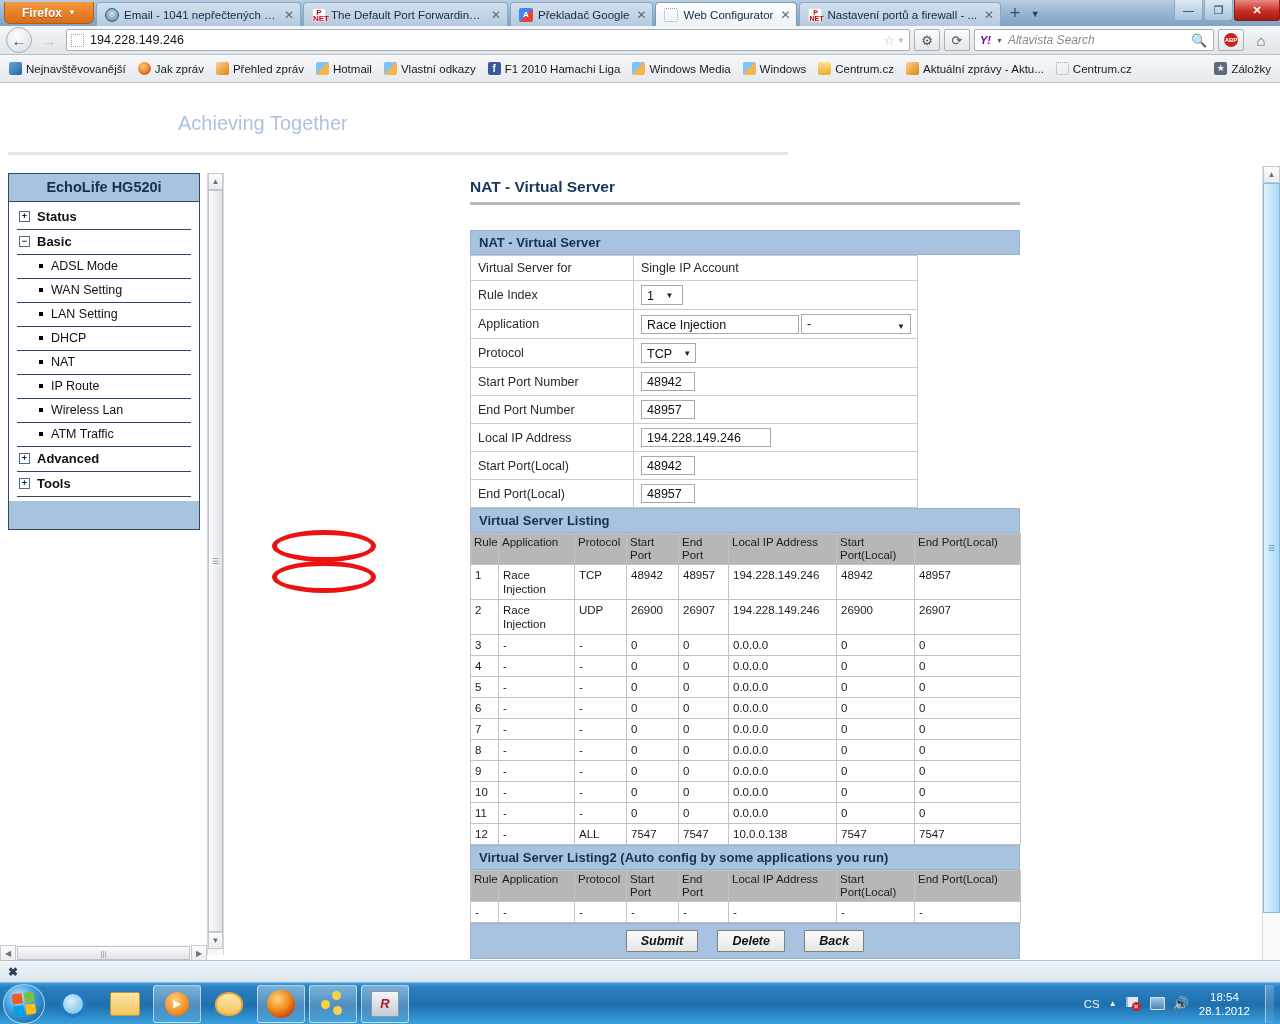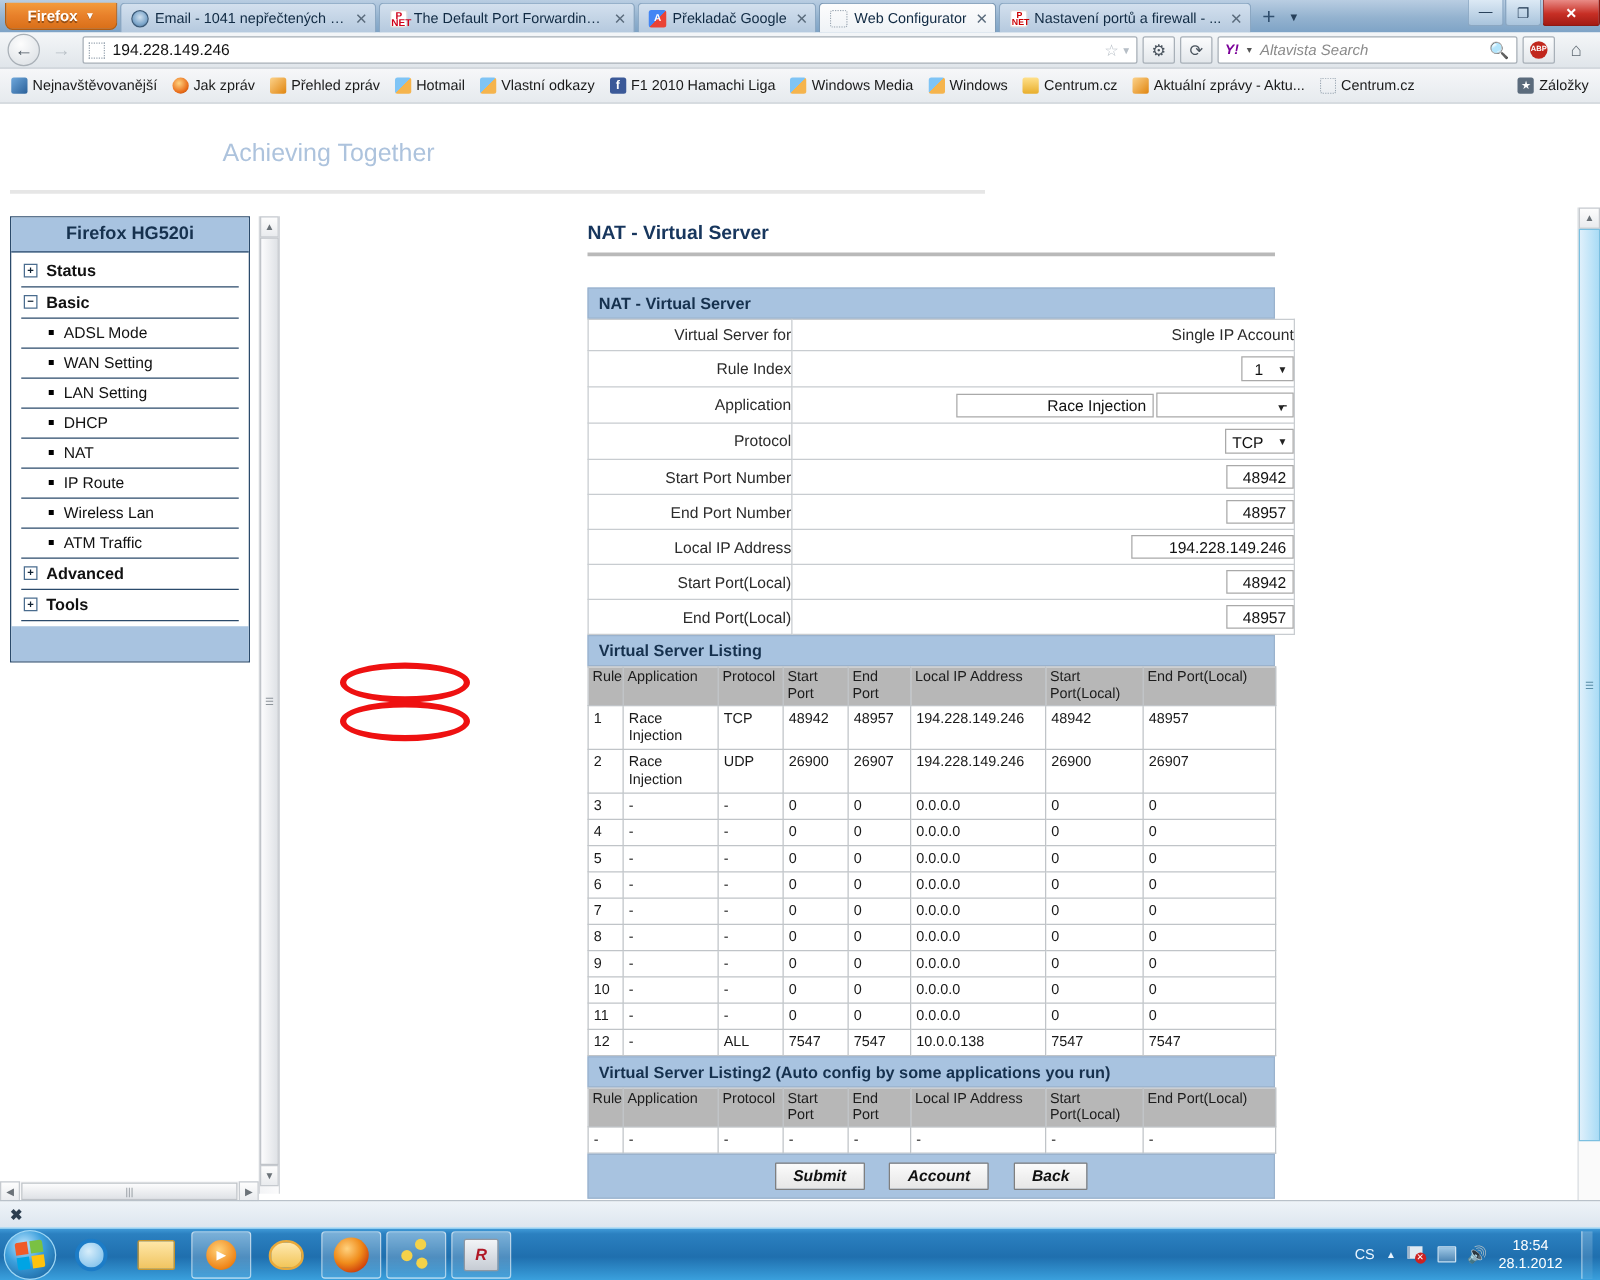--- a/index.html
+++ b/index.html
@@ -180,21 +180,21 @@
   .sb-thumb { background: linear-gradient(90deg,#fcfcfd,#dfe2e6); border:1px solid #c0c4c9;
               display:flex; align-items:center; justify-content:center; color:#8d949a; font-size:8px;}
   .sb-thumb-blue { background: linear-gradient(90deg,#dff0fb,#a9dcf6); border:1px solid #7bbfe0;
                    display:flex; align-items:center; justify-content:center; color:#5a8ea8; font-size:8px;}
 
   
   .main { position:absolute; left:470px; top:95px; width:550px; }
   .ptitle { font-size:15.5px; font-weight:bold; color:#17365d; padding-bottom:6px; }
   .ptitle-rule { height:3px; background:#b9b9b9; width:550px; margin-bottom:25px; }
 
-  table.cfg { width:566px; border-collapse:collapse; table-layout:fixed;text-align:right; }
+  table.cfg { width:448px; border-collapse:collapse; table-layout:fixed; }
   table.cfg td, table.cfg th { border:1px solid #c8ccd0; padding:0; }
   .sechdr {
     background:#a8c3e0; color:#16314e; font-weight:bold; font-size:13px;
     padding:4px 8px; border:1px solid #9ab2cd;
   }
   .lbl { width:163px; padding:5px 0 5px 7px !important; font-size:12.5px; color:#2b2b2b; }
   .val { padding:4px 0 4px 7px !important; font-size:12.5px; color:#2b2b2b; }
   .inp {
     display:inline-block; border:1px solid #a9a9a9; background:#fff; padding:2px 5px;
     font-size:12.5px; color:#111; height:19px; line-height:15px; vertical-align:middle;
@@ -392,21 +392,21 @@
       </div>
   </div>
 
   <div class="page">
 
     <div class="huaweihdr">
       <div class="hw-tag">Achieving Together</div>
     </div>
 
     <div class="sidebar">
-      <div class="sb-title">Firefox HG520i</div>
+      <div class="sb-title">EchoLife HG520i</div>
       <div class="sb-body">
         <div class="sb-top">
           <span class="sb-pm">+</span>
           <span>Status</span>
         </div>
         <div class="sb-top">
           <span class="sb-pm">−</span>
           <span>Basic</span>
         </div>
         <div class="sb-sub">
@@ -697,21 +697,21 @@
               <td>-</td>
               <td>-</td>
               <td>-</td>
               <td>-</td>
             </tr>
       </tbody>
         </table>
 
       <div class="btnrow">
         <span class="fbtn">Submit</span>
-        <span class="fbtn">Account</span>
+        <span class="fbtn">Delete</span>
         <span class="fbtn">Back</span>
       </div>
     </div>
 
     <div class="ellipse" style="left:272px; top:447px; width:104px; height:32px;"></div>
     <div class="ellipse" style="left:272px; top:478px; width:104px; height:32px;"></div>
 
     <div class="vscroll-outer">
       <div class="sb-arrow">▲</div>
       <div class="sb-thumb-blue" style="height:730px;">☰</div>

